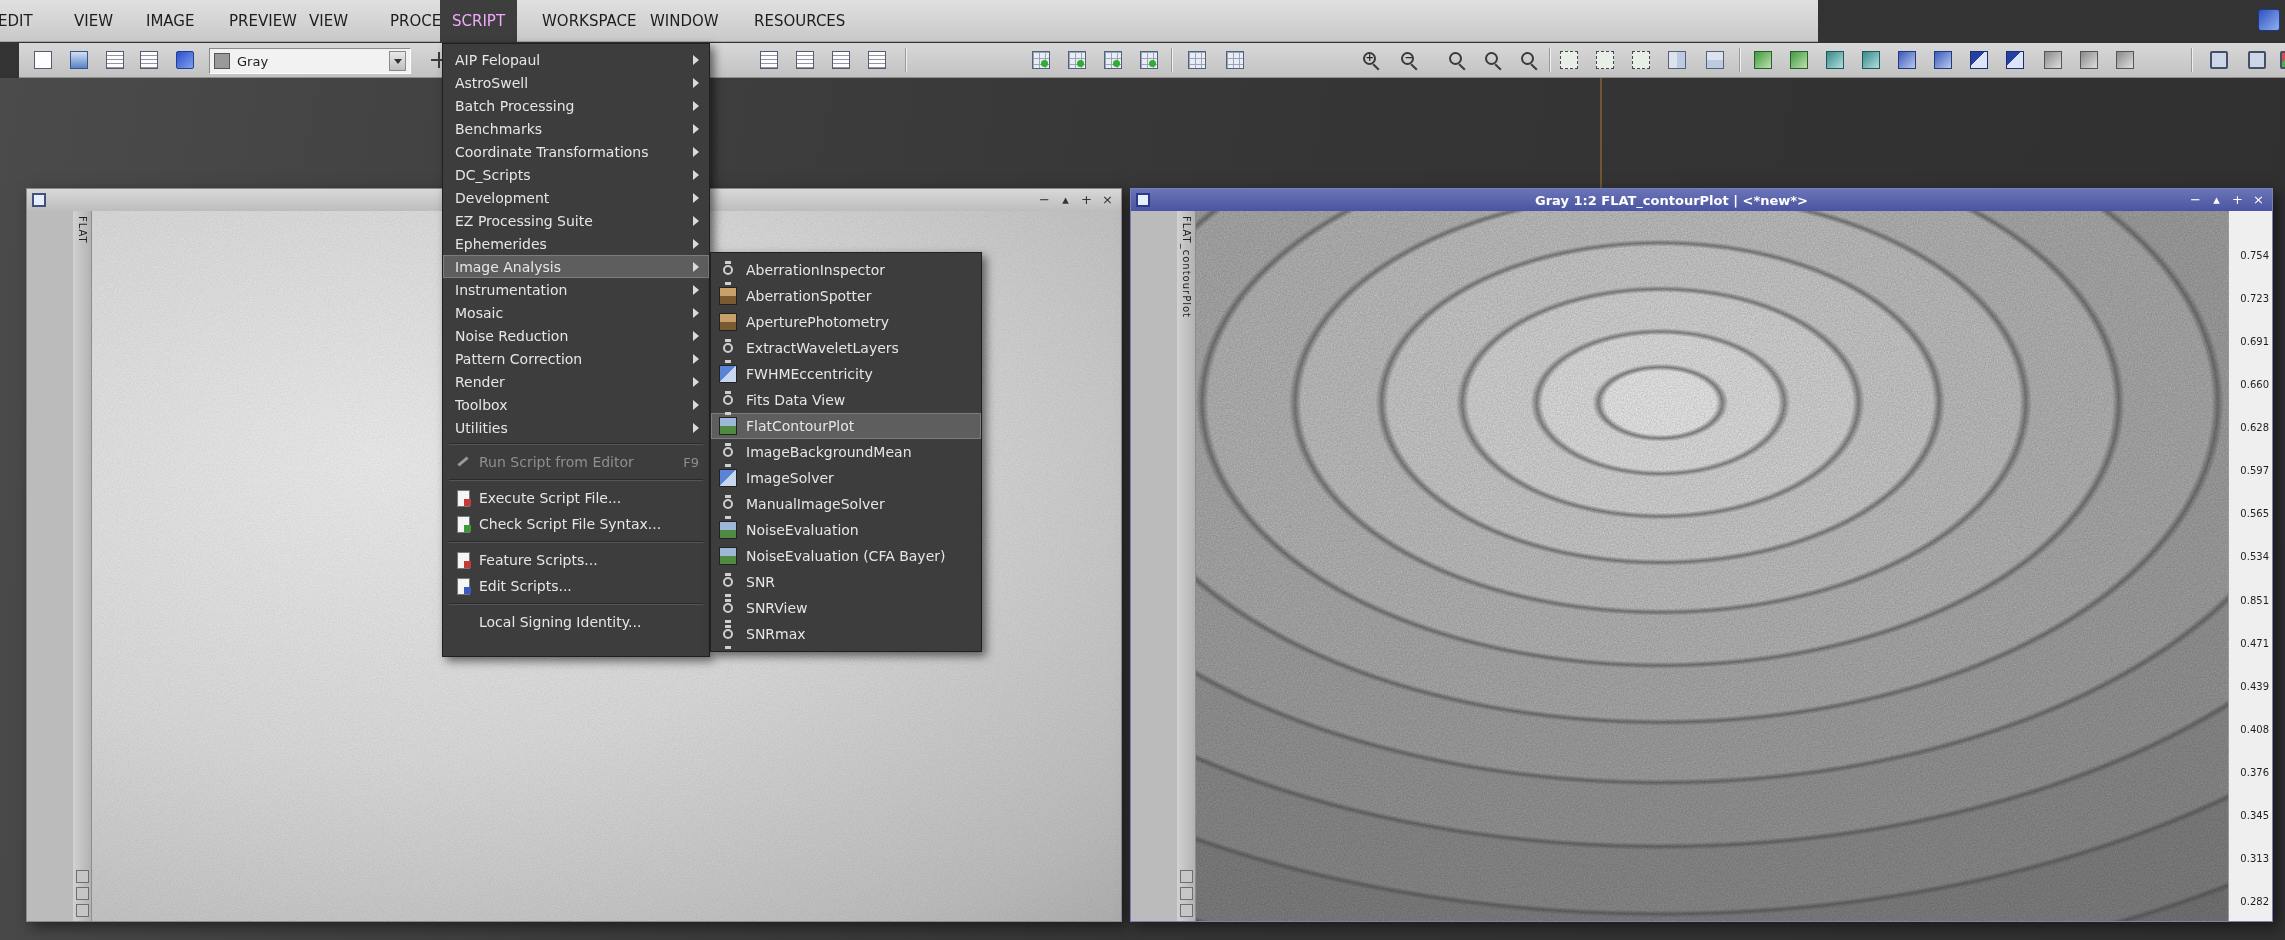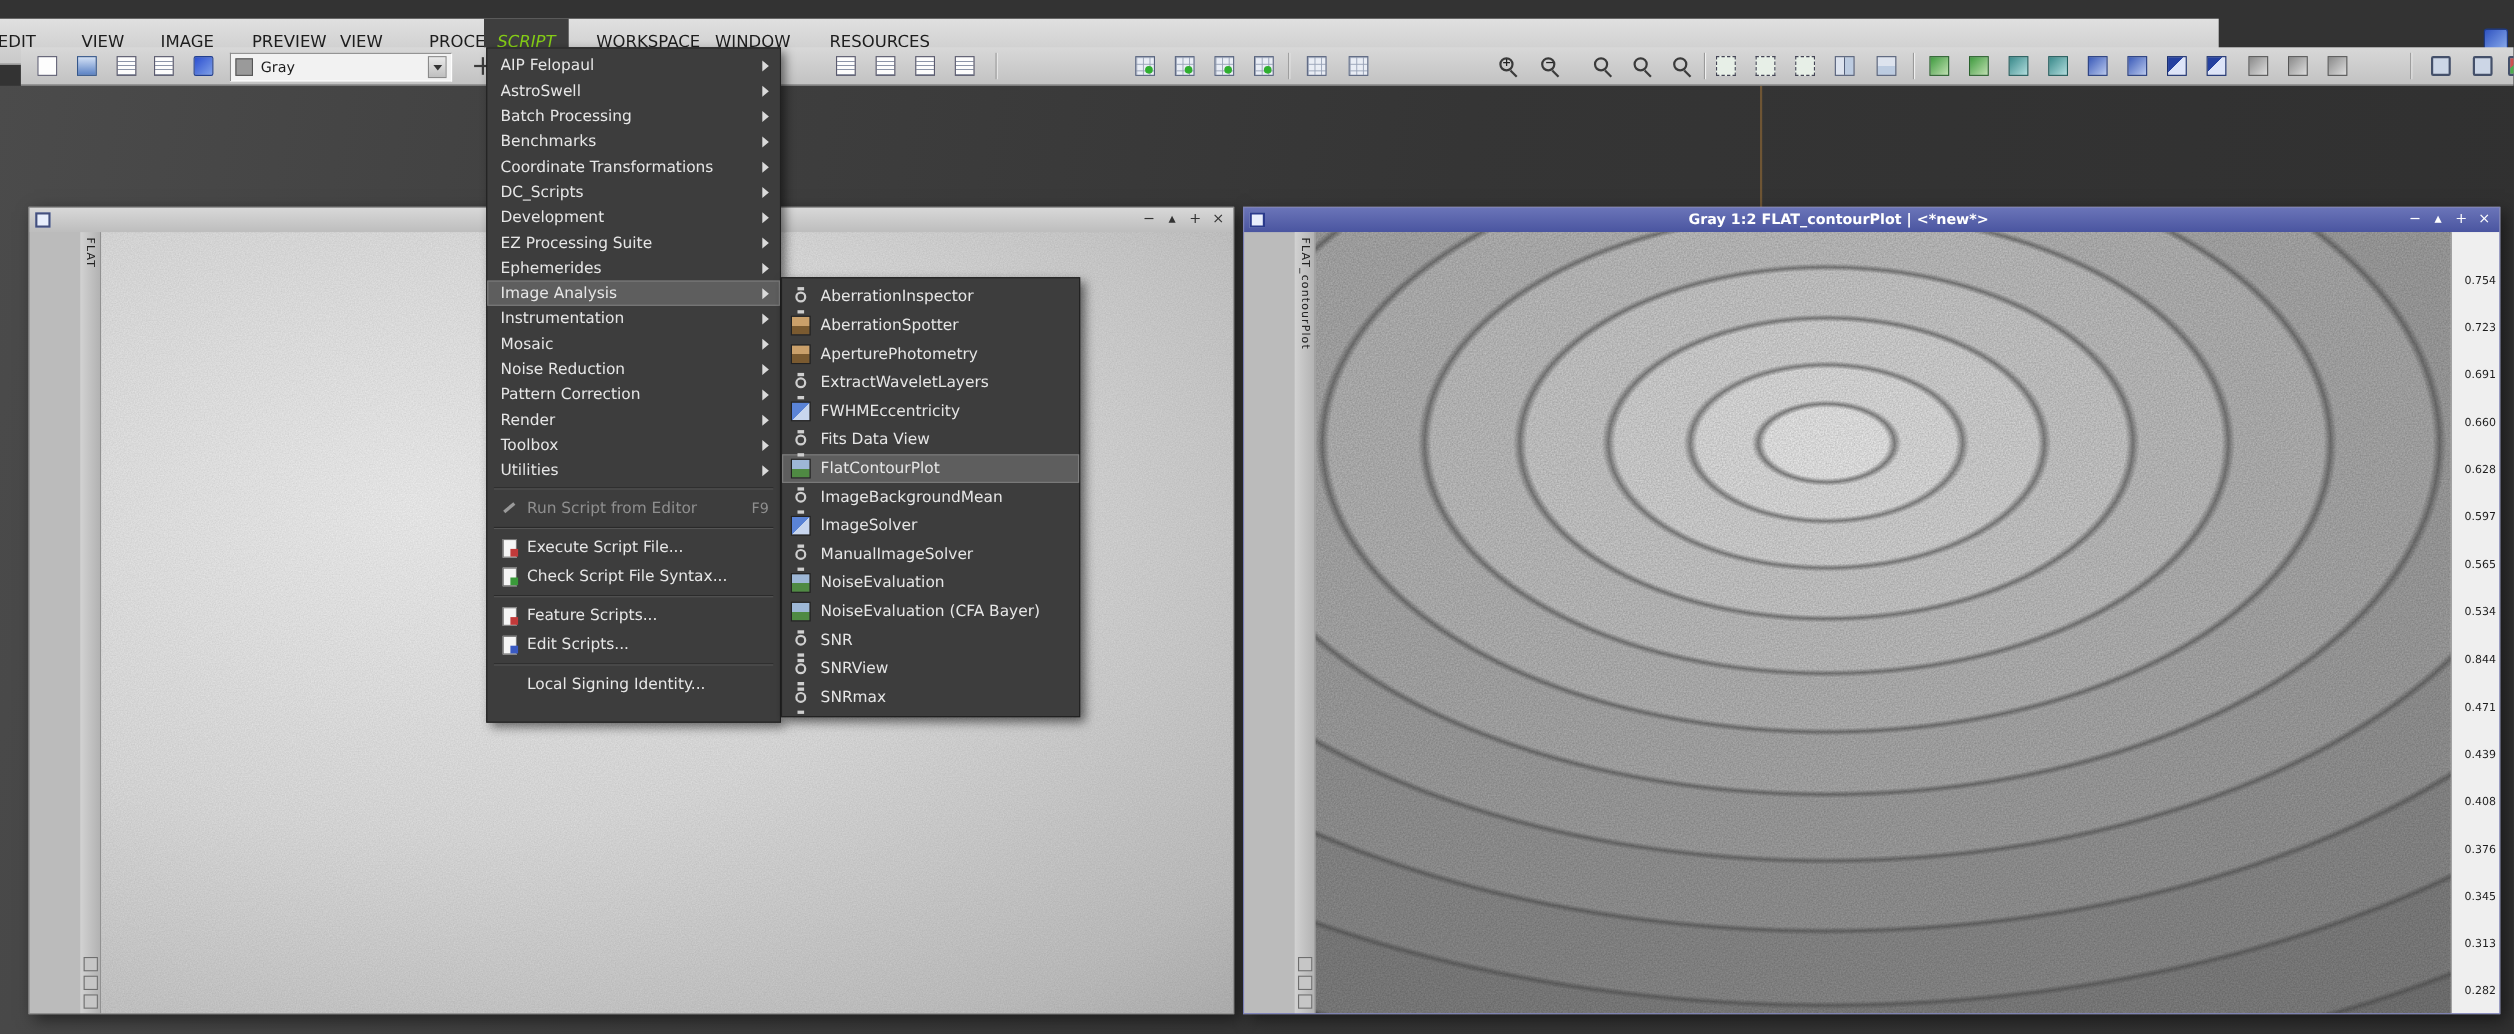--- a/index.html
+++ b/index.html
@@ -1,25 +1,25 @@
 <!DOCTYPE html>
 <html><head>
 <meta charset="utf-8">
 <style>
   * { margin:0; padding:0; box-sizing:border-box; }
   html,body { width:2285px; height:940px; overflow:hidden;
     font-family:"DejaVu Sans","Liberation Sans",sans-serif; }
   body { position:relative; background:#333; }
 
   
-  .menubar { position:absolute; left:0; top:17px; width:2017px; height:42px;
+  .menubar { position:absolute; left:0; top:0; width:1818px; height:42px;
     background:linear-gradient(#e0e0e0,#c9c9c9); border-bottom:1px solid #a3a3a3; z-index:20; }
   .mb-item { position:absolute; top:0; height:42px; line-height:42px; padding:0 12px;
     font-size:15px; color:#1d1d1d; cursor:default; white-space:nowrap; }
-  .mb-item.active { background:#3e3e3e; color:#84cc16;font-style:italic; }
+  .mb-item.active { background:#3e3e3e; color:#f0abfc; }
   .mb-logo { position:absolute; left:2258px; top:9px; width:22px; height:22px;
     background:linear-gradient(135deg,#2f53c0,#8fb0ef); border:1px solid #1c3a8a; border-radius:3px; }
 
   
   .toolbar { position:absolute; left:0; top:43px; width:2285px; height:35px;
     background:linear-gradient(#d8d8d8,#c2c2c2); border-bottom:1px solid #8f8f8f; z-index:20;margin-left:19px; }
   .tbi { position:absolute; top:3px; width:28px; height:28px; display:flex;
     align-items:center; justify-content:center; }
   .tsep { position:absolute; top:5px; width:2px; height:24px;
     border-left:1px solid #9a9a9a; border-right:1px solid #efefef; }
@@ -387,21 +387,21 @@
       </div>
       <div class="scale-strip">
         <span class="sv">0.754</span>
         <span class="sv">0.723</span>
         <span class="sv">0.691</span>
         <span class="sv">0.660</span>
         <span class="sv">0.628</span>
         <span class="sv">0.597</span>
         <span class="sv">0.565</span>
         <span class="sv">0.534</span>
-        <span class="sv">0.844</span>
+        <span class="sv">0.851</span>
         <span class="sv">0.471</span>
         <span class="sv">0.439</span>
         <span class="sv">0.408</span>
         <span class="sv">0.376</span>
         <span class="sv">0.345</span>
         <span class="sv">0.313</span>
         <span class="sv">0.282</span>
       </div>
     </div>
   </div>

